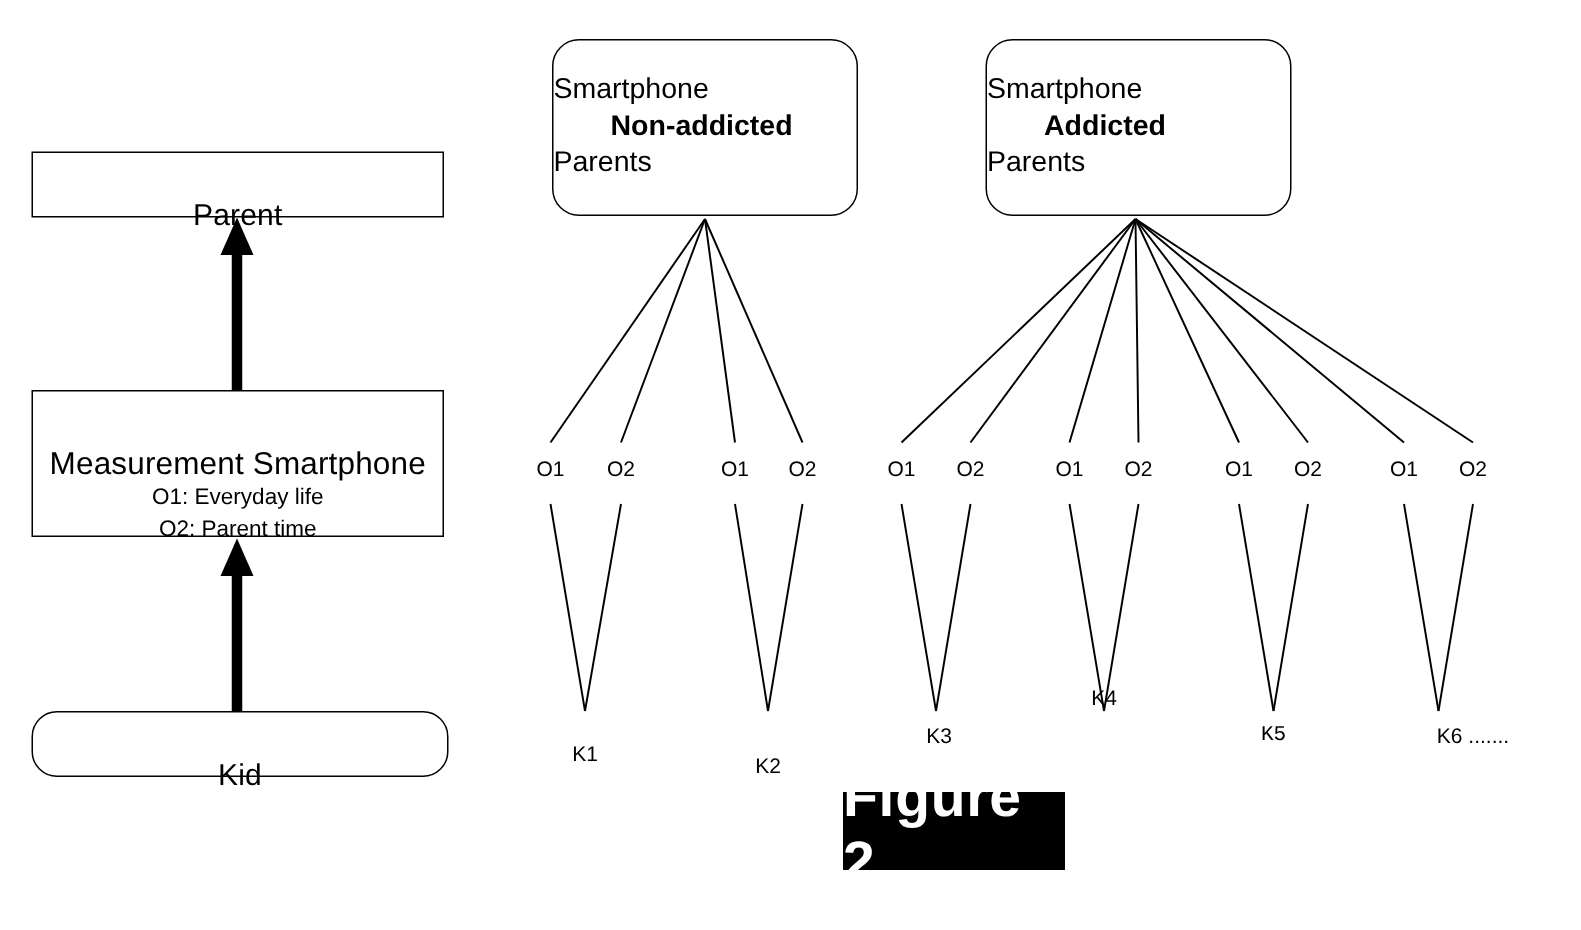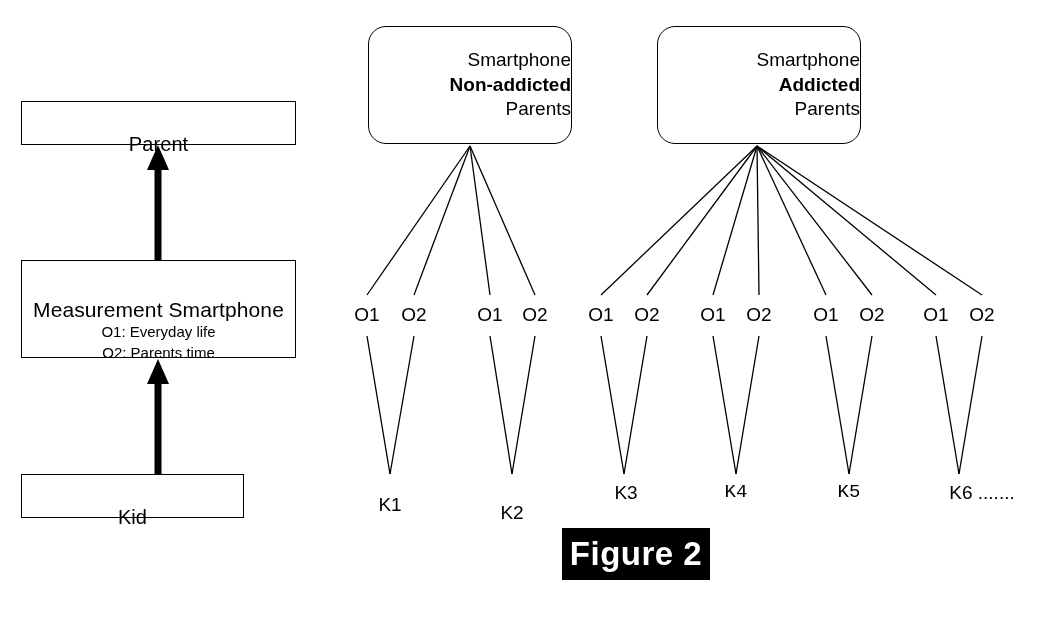--- a/index.html
+++ b/index.html
@@ -46,57 +46,57 @@
   }
   
   .round-box {
     position: absolute;
     box-sizing: border-box;
     border: 1.6px solid #000000;
     border-radius: 18px;
     background: #ffffff;
     display: flex;
     flex-direction: column;
-    align-items: flex-end;
+    align-items: flex-start;
     justify-content: center;
     text-align: center;
     line-height: 1.3;
   }
   .round-line {
     font-size: 19px;
   }
   .round-line.bold {
     font-weight: bold;
     margin-left: 38px;
   }
   
   .node-label {
     position: absolute;
-    font-size: 19px;
+    font-size: 14px;
     line-height: 1;
     white-space: nowrap;
     transform: translate(-50%, 0);
     text-align: left;
   }
   
   #lines {
     position: absolute;
     left: 0;
     top: 0;
     width: 1054px;
     height: 620px;
     pointer-events: none;
   }
   
   #figure-caption {
     position: absolute;
     background: #000000;
     color: #ffffff;
     font-weight: bold;
-    font-size: 33px;
+    font-size: 38px;
     letter-spacing: 0.5px;
     display: flex;
     align-items: center;
     justify-content: center;
   }
 </style>
 </head>
 <body>
 
 <div id="canvas">
@@ -152,24 +152,24 @@
     </g>
   </svg>
 
   <div class="rect-box" style="left:21px; top:101px; width:275px; height:44px;">
     <div class="rect-title">Parent</div>
   </div>
 
   <div class="rect-box" style="left:21px; top:260px; width:275px; height:98px;">
     <div class="rect-title big">Measurement Smartphone</div>
     <div class="rect-sub">O1: Everyday life</div>
-    <div class="rect-sub">O2: Parents time</div>
-  </div>
-
-  <div class="rect-box" style="left:21px; top:474px; width:223px; height:44px;">
+    <div class="rect-sub">O2: Parent time</div>
+  </div>
+
+  <div class="rect-box" style="left:21px; top:474px; width:278px; height:44px;border-radius:17px;">
     <div class="rect-title">Kid</div>
   </div>
 
   <div class="round-box" style="left:368px; top:26px; width:204px; height:118px;">
     <div class="round-line">Smartphone</div>
     <div class="round-line bold">Non-addicted</div>
     <div class="round-line">Parents</div>
   </div>
 
   <div class="round-box" style="left:657px; top:26px; width:204px; height:118px;">
@@ -192,19 +192,19 @@
 
   <div class="node-label" style="left:826px; top:305px;">O1</div>
   <div class="node-label" style="left:872px; top:305px;">O2</div>
 
   <div class="node-label" style="left:936px; top:305px;">O1</div>
   <div class="node-label" style="left:982px; top:305px;">O2</div>
 
   <div class="node-label" style="left:390px; top:483px;margin-top:12px;">K1</div>
   <div class="node-label" style="left:512px; top:483px;margin-top:20px;">K2</div>
   <div class="node-label" style="left:626px; top:483px;">K3</div>
-  <div class="node-label" style="left:736px; top:483px;font-family:Liberation Mono, monospace;">K4</div>
+  <div class="node-label" style="left:736px; top:458px;">K4</div>
   <div class="node-label" style="left:849px; top:483px;font-family:Liberation Mono, monospace;">K5</div>
   <div class="node-label" style="left:982px; top:483px;">K6 .......</div>
 
   <div id="figure-caption" style="left:562px; top:528px; width:148px; height:52px;">Figure 2</div>
 
 </div>
 
 </body></html>

